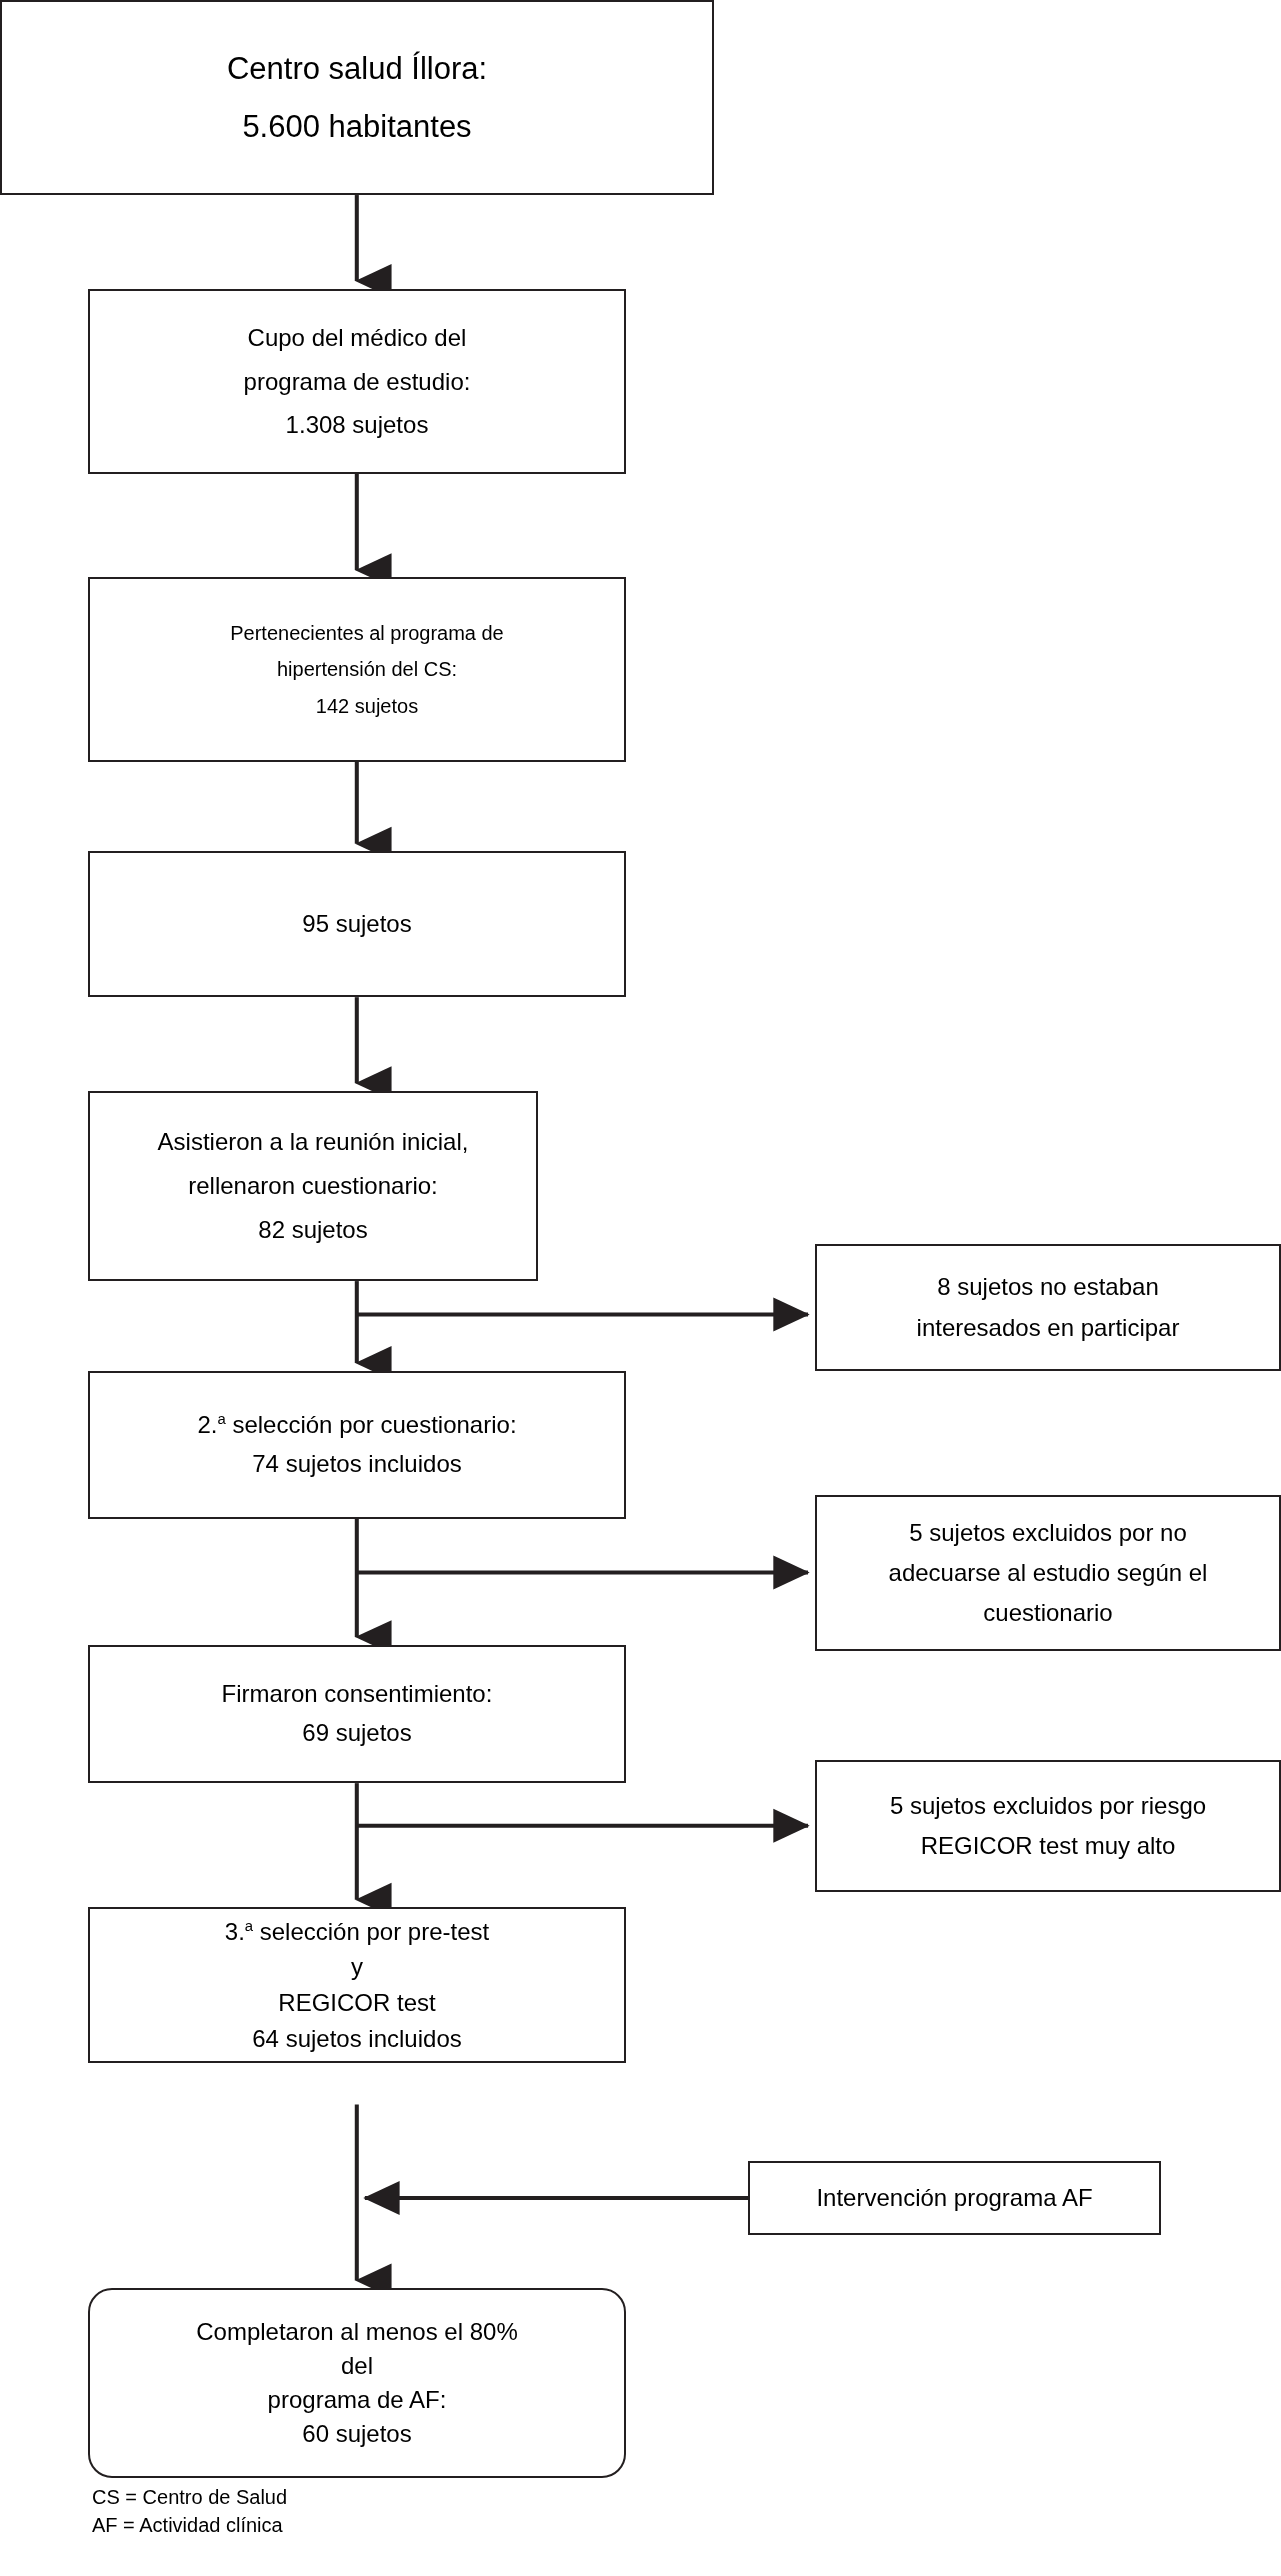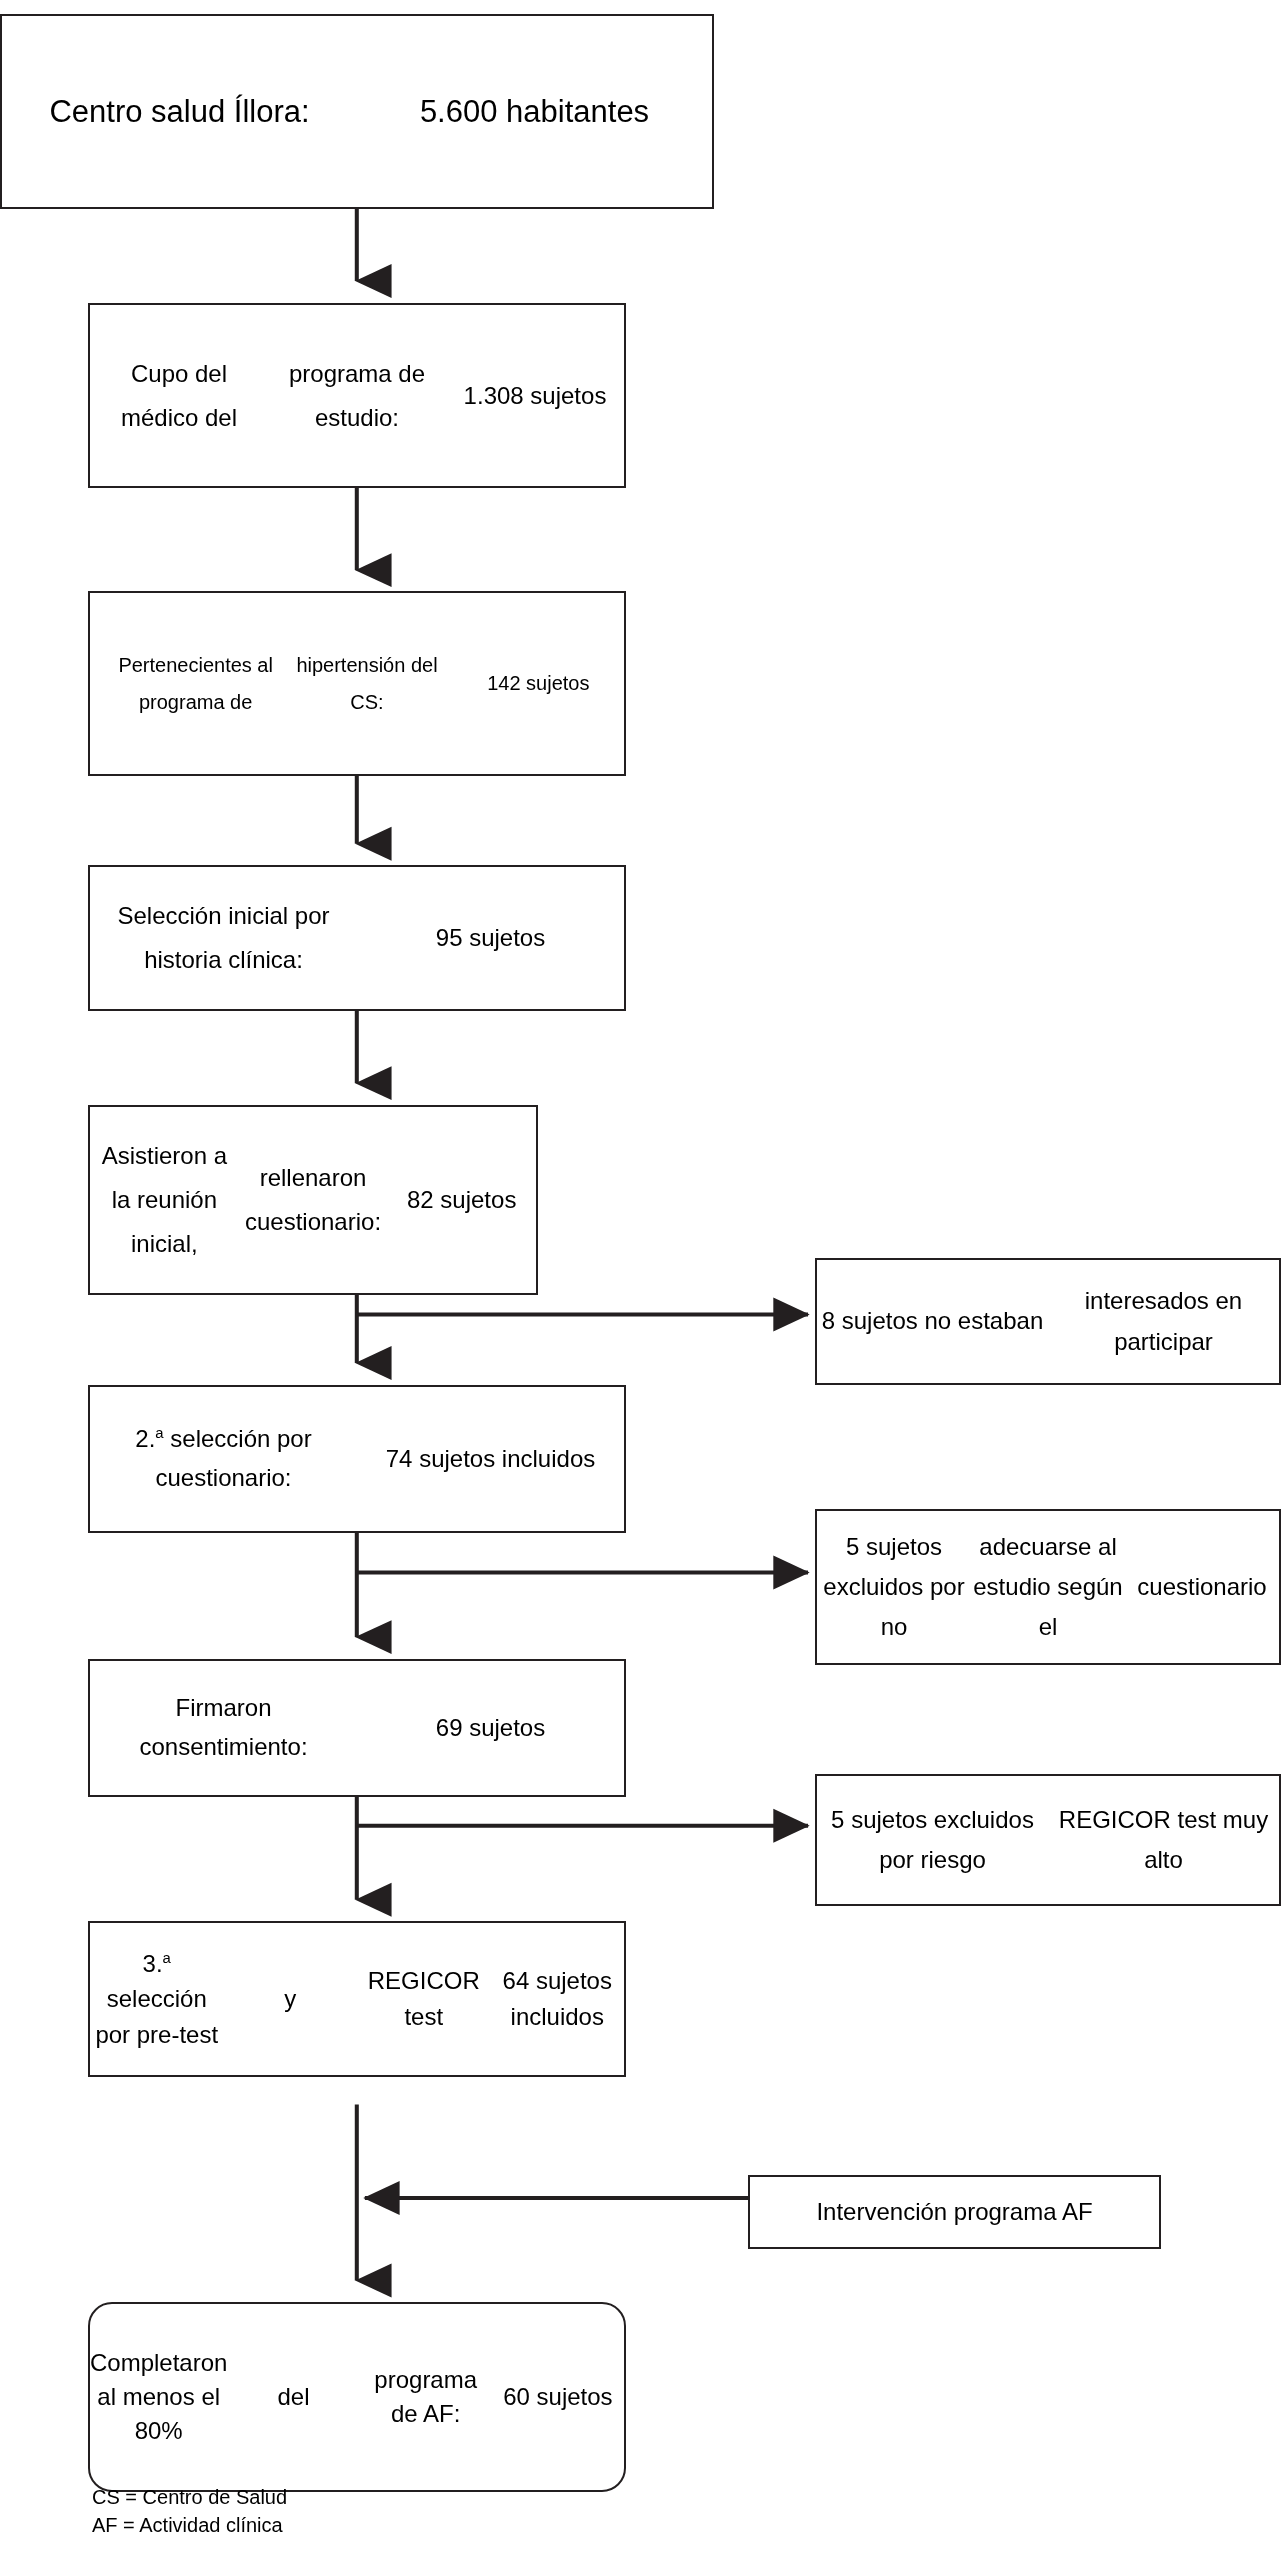--- a/index.html
+++ b/index.html
@@ -17,26 +17,26 @@
     height: 2576px;
     background: #ffffff;
     overflow: hidden;
   }
   .node {
     position: absolute;
     box-sizing: border-box;
     border: 2.9px solid #231f20;
     background: #ffffff;
     display: flex;
+    flex-direction: column;
     align-items: center;
     justify-content: center;
     text-align: center;
     color: #000000;
     line-height: 1.58;
-    margin-top: 14px;
   }
   .node .ln {
     display: block;
     width: 100%;
   }
   
   #n-origin   { left: 0px;    top: 0px;    width: 714px; height: 195px; font-size: 31px; line-height: 1.85; }
   #n-cupo     { left: 88px;  top: 289px;  width: 538px;  height: 185px; font-size: 24px; line-height: 1.82; }
   #n-hiper    { left: 88px;  top: 577px; width: 538px;  height: 185px; font-size: 20px; line-height: 1.82; padding-left: 20px; }
   #n-sel1     { left: 88px;  top: 851px; width: 538px;  height: 146px; font-size: 24px; line-height: 1.82; }
@@ -127,21 +127,20 @@
     <span class="ln">1.308 sujetos</span>
   </div>
 
   <div class="node" id="n-hiper">
     <span class="ln">Pertenecientes al programa de</span>
     <span class="ln">hipertensión del CS:</span>
     <span class="ln">142 sujetos</span>
   </div>
 
   <div class="node" id="n-sel1">
-    <span class="ln">Selección inicial por historia clínica:</span>
     <span class="ln">95 sujetos</span>
   </div>
 
   <div class="node" id="n-reunion">
     <span class="ln">Asistieron a la reunión inicial,</span>
     <span class="ln">rellenaron cuestionario:</span>
     <span class="ln">82 sujetos</span>
   </div>
 
   <div class="node" id="n-sel2">

